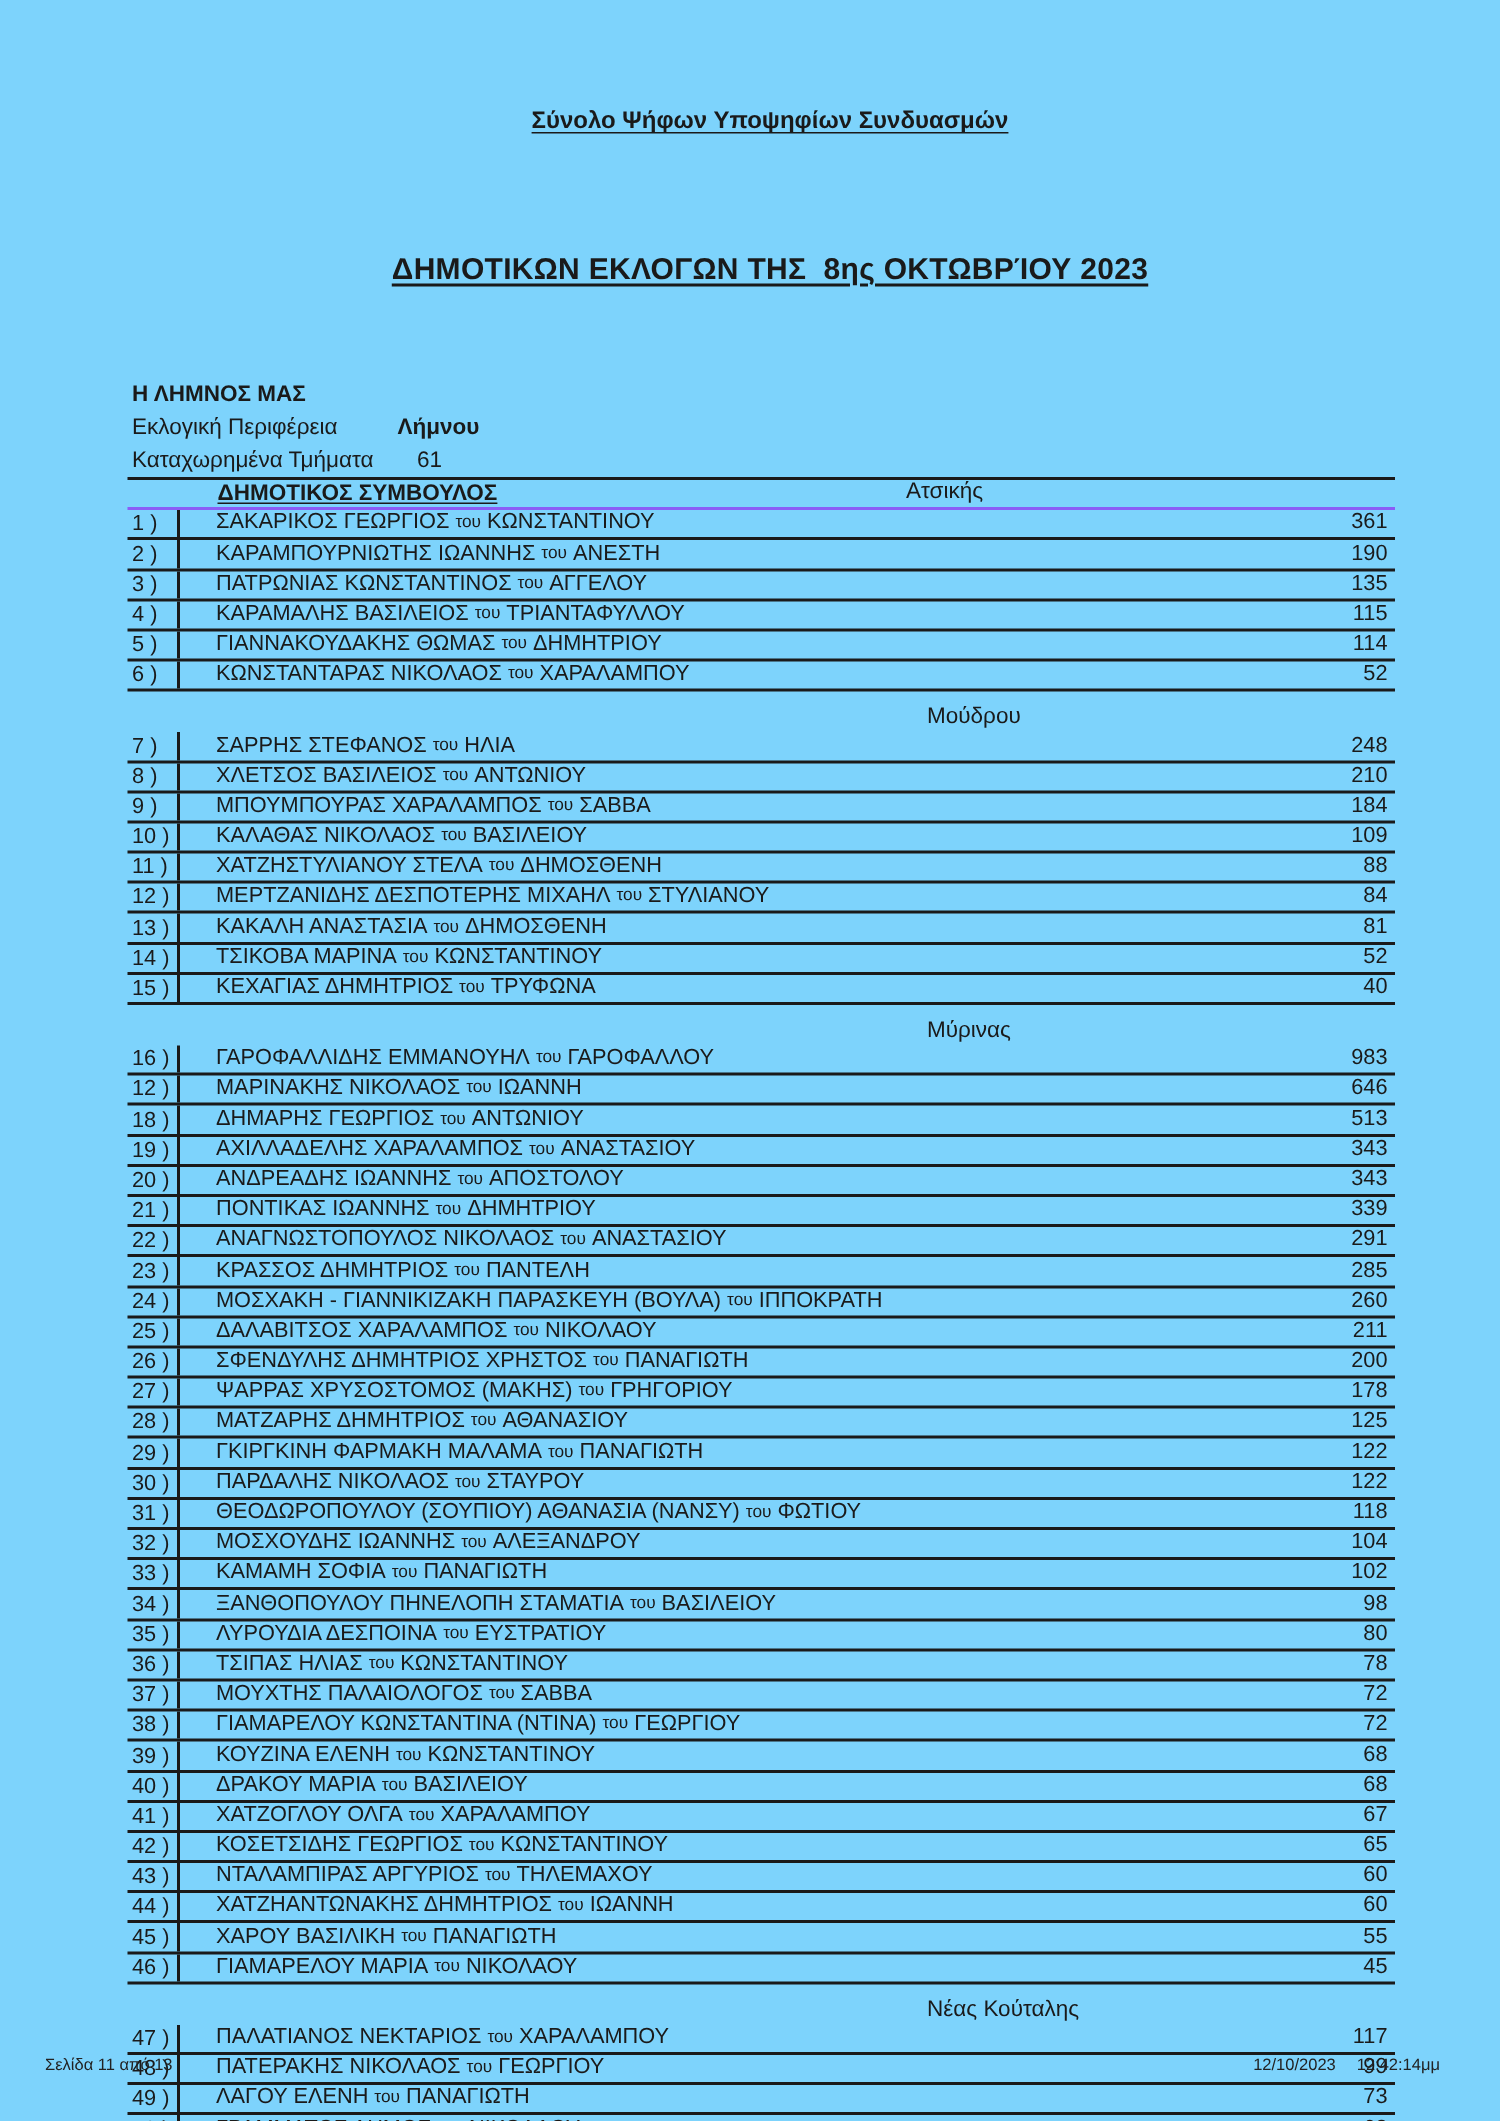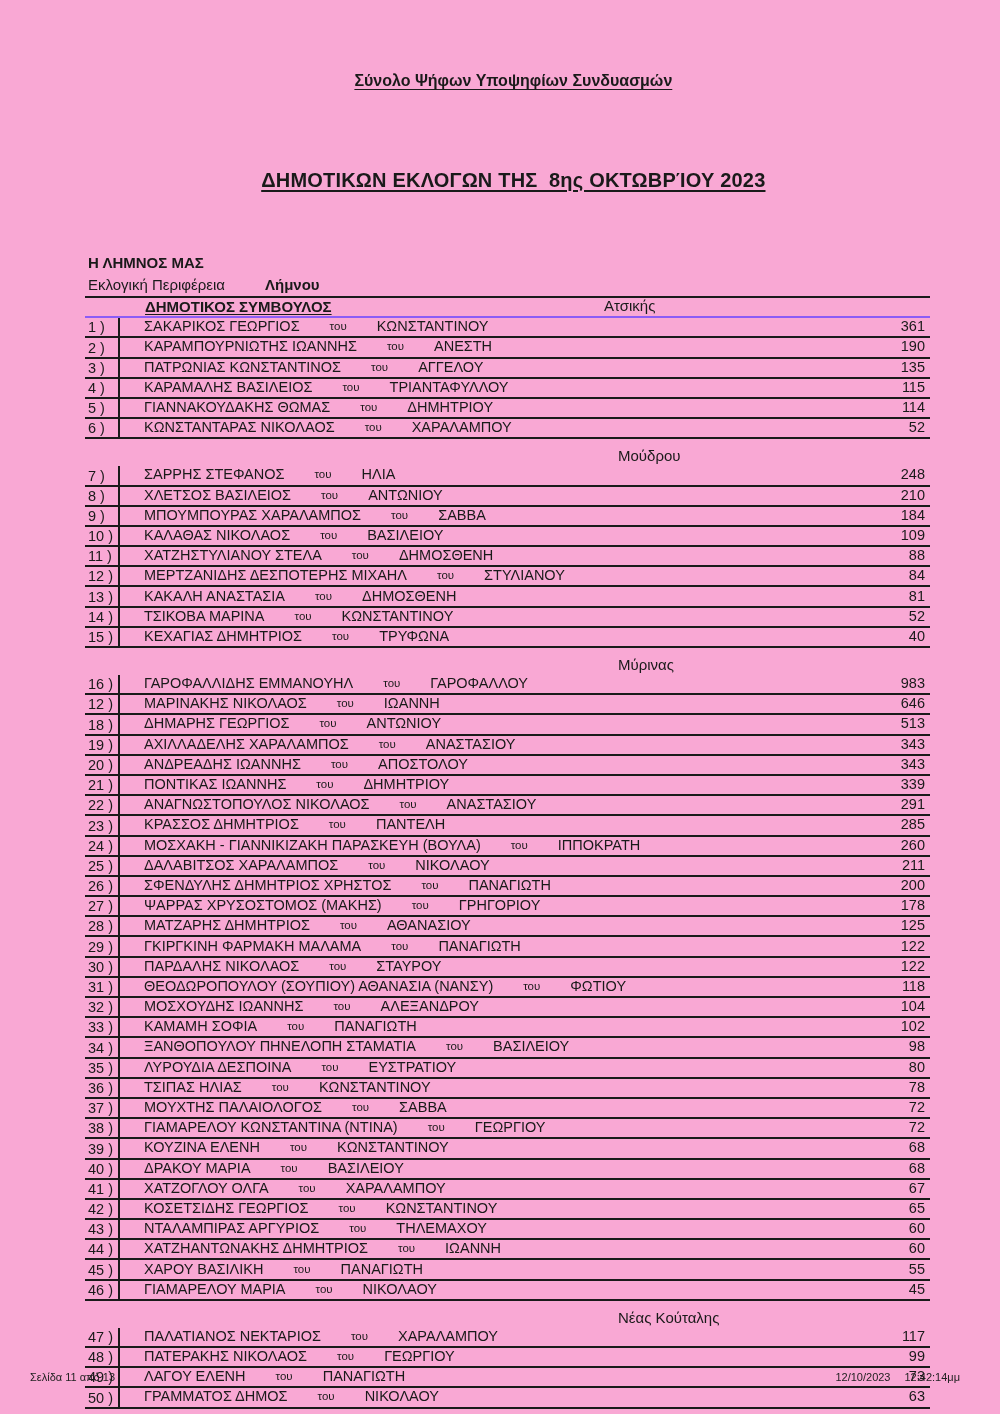--- a/index.html
+++ b/index.html
@@ -1,18 +1,18 @@
 <!DOCTYPE html>
 <html lang="el"><head>
 <meta charset="utf-8">
 <style>
   html,body { margin:0; padding:0; background:#ffffff; }
   body { font-family: "Liberation Sans", sans-serif; color:#1a1a1a; }
   .page {
-    position:relative; width:1000px; height:1414px; background:#f9a8d4;
+    position:relative; width:1000px; height:1414px; background:#7dd3fc;
     overflow:hidden; margin:0 auto;
   }
   
   .titles { text-align:center; padding-top:18px; white-space:pre-wrap; }
   .title1 {
     font-size:16px; font-weight:bold; text-decoration:underline;
     text-underline-offset:3px; display:inline-block;
   }
   .title2-wrap { margin-top:7px; }
   .title2 {
@@ -41,24 +41,23 @@
   .first-section-name { position:absolute; left:519px; bottom:2px; font-size:15px;margin-top:20px; }
   .crow {
     display:flex; align-items:flex-end; height:20.2px; box-sizing:border-box;
     border-bottom:2px solid #1a1a1a; font-size:14.5px; line-height:17px;
   }
   .crow .num {
     width:33px; box-sizing:border-box; padding-left:3px; flex:0 0 33px;
     white-space:pre;
   }
   .crow .rest {
-    flex:1 1 auto; display:flex; align-items:center; height:100%;
+    flex:1 1 auto; display:flex; align-items:flex-end; height:100%;
     border-left:2px solid #1a1a1a; padding-left:24px; box-sizing:border-box;
     padding-bottom:1px;
-    gap:26px;
   }
   .crow .cname { white-space:nowrap; }
   .crow .conn { font-size:11.5px; margin:0 4px; }
   .crow .votes { margin-left:auto; padding-right:5px; }
   .section-label {
     height:27px; display:flex; align-items:flex-end; padding-left:533px;
     font-size:15px; box-sizing:border-box; padding-bottom:2px;
   }
   
   .footer {
@@ -81,20 +80,23 @@
     </div>
   </div>
 
   <div class="meta">
     <div class="meta-line">
       <span class="bold">Η ΛΗΜΝΟΣ ΜΑΣ</span>
     </div>
     <div class="meta-line">
       <span class="meta-label-region">Εκλογική Περιφέρεια</span><span class="bold">Λήμνου</span>
     </div>
+    <div class="meta-line">
+      <span class="meta-label-units">Καταχωρημένα Τμήματα</span><span>61</span>
+    </div>
   </div>
 
   <div class="table">
     <div class="header-row">
       <span class="table-header-title">ΔΗΜΟΤΙΚΟΣ ΣΥΜΒΟΥΛΟΣ</span>
       <span class="first-section-name">Ατσικής</span>
     </div>
     <div id="rows-container">
     <div class="crow">
       <span class="num">1 )</span>

